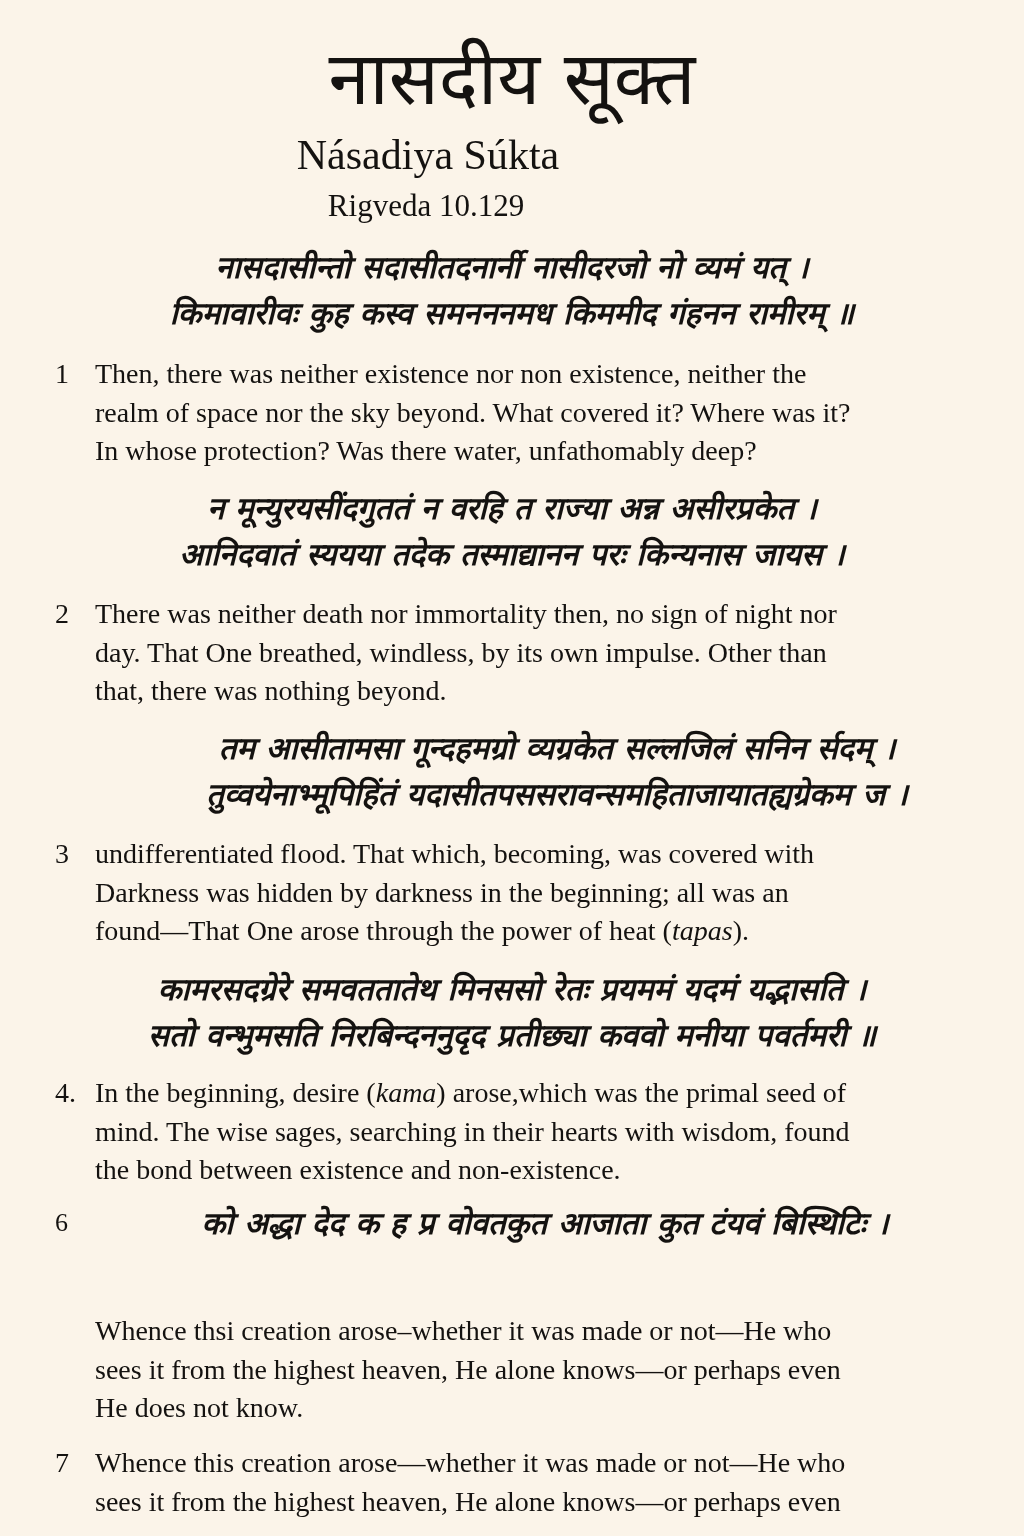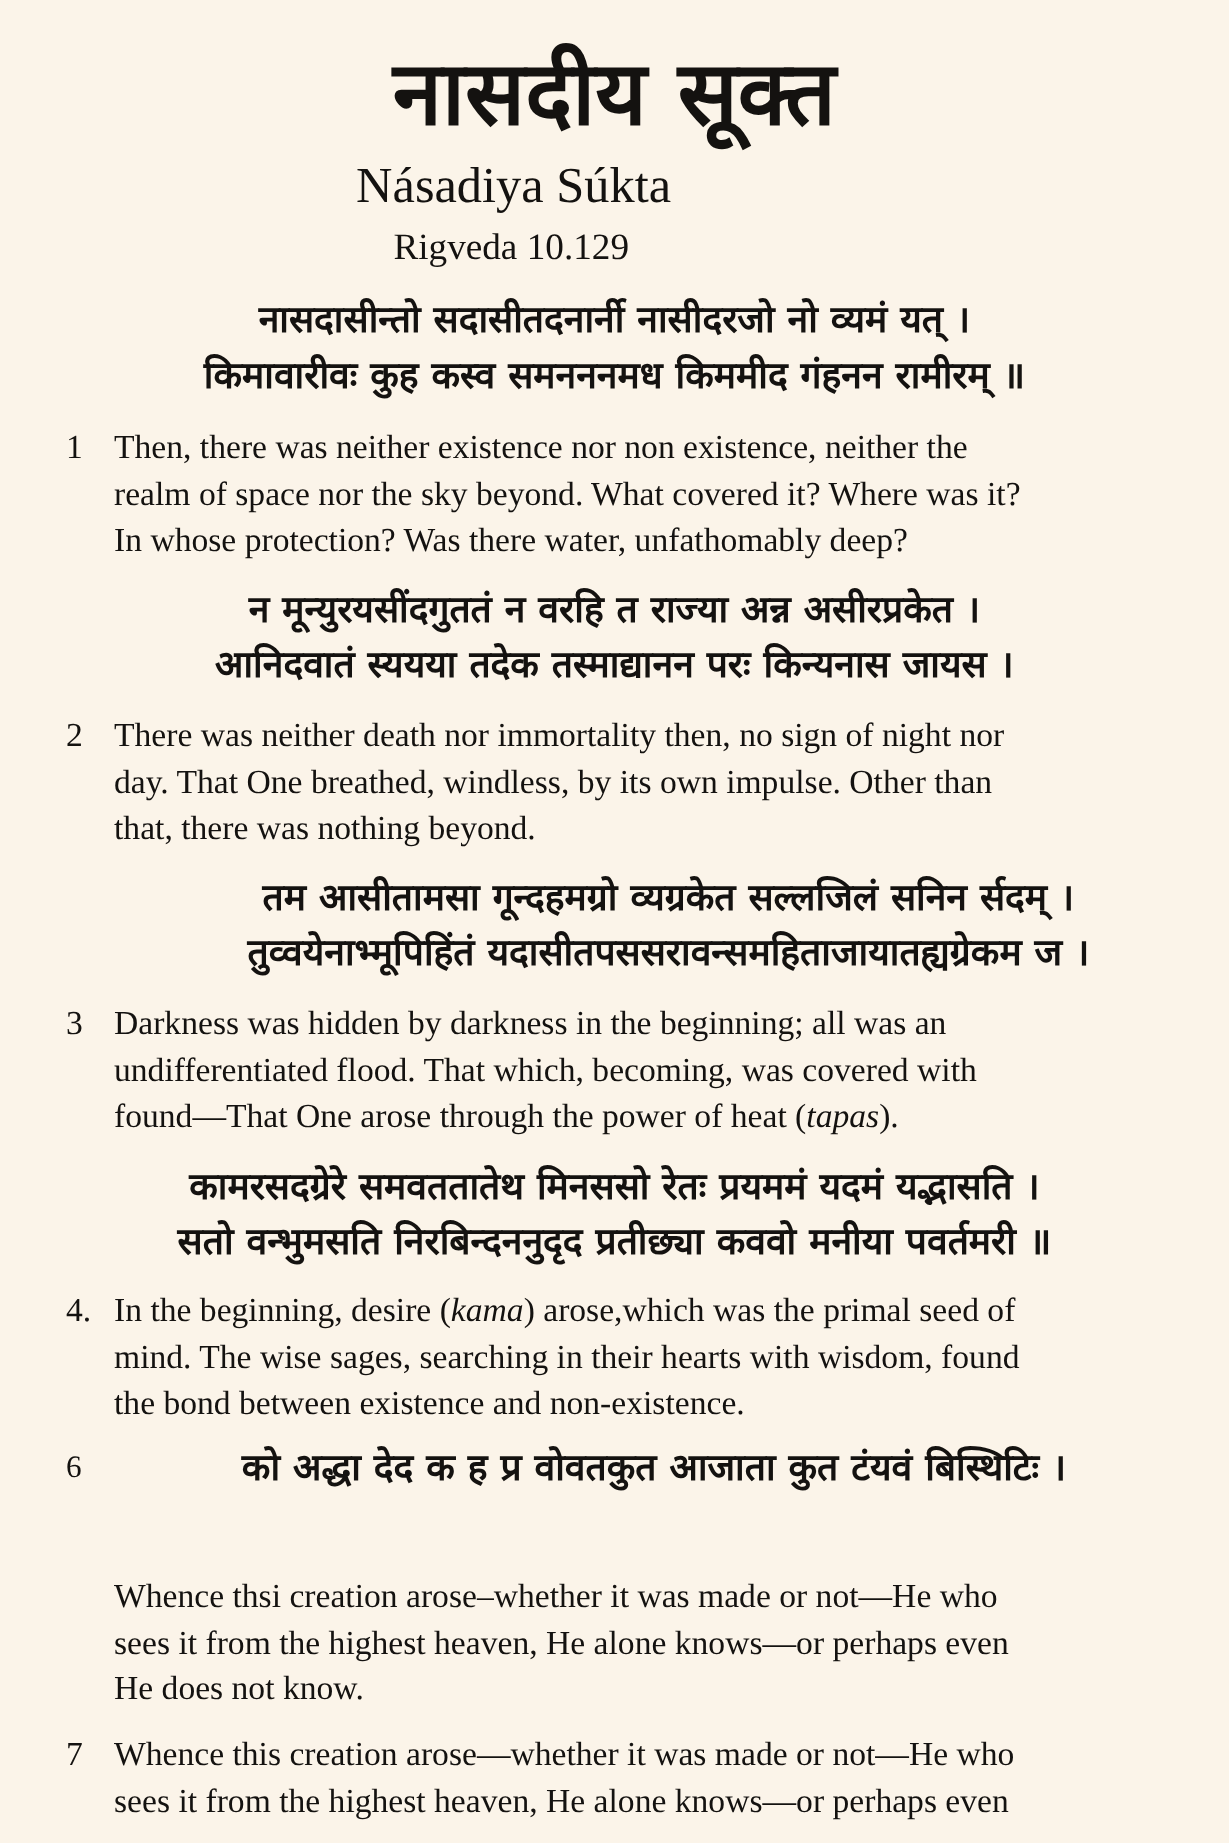--- a/index.html
+++ b/index.html
@@ -21,21 +21,21 @@
       width: 1024px;
       height: 1536px;
     }
     .title-dev {
       position: absolute;
       top: 28px;
       left: 0;
       width: 1024px;
       text-align: center;
       font-family: "DejaVu Sans", sans-serif;
-      font-weight: bold;
+      font-weight: normal;
       font-size: 74px;
       line-height: 100px;
       letter-spacing: 0px;
     }
     .title-latin {
       position: absolute;
       top: 130px;
       left: 0;
       width: 856px;
       text-align: center;
@@ -56,20 +56,21 @@
     .sanskrit {
       position: absolute;
       left: 0;
       width: 1024px;
       text-align: center;
       font-family: "DejaVu Sans", sans-serif;
       font-weight: bold;
       font-size: 31px;
       line-height: 46px;
       white-space: nowrap;
+      font-style: italic;
     }
     .sanskrit .line { display: block; }
     .verse {
       position: absolute;
       left: 55px;
       width: 930px;
       font-family: "Liberation Serif", serif;
       font-size: 28px;
       line-height: 38.5px;
     }
@@ -128,22 +129,22 @@
     </span>
   </div>
 
   <div class="sanskrit" style="top:725px;margin-left:45px;">
     <span class="line">तम आसीतामसा गून्दहमग्रो व्यग्रकेत सल्लजिलं सनिन र्सदम् ।</span>
     <span class="line">तुव्वयेनाभ्मूपिहिंतं यदासीतपससरावन्समहिताजायातह्यग्रेकम ज ।</span>
   </div>
   <div class="verse" style="top:835px;">
     <span class="num">3</span>
     <span class="text">
+      <span class="line">undifferentiated flood. That which, becoming, was covered with</span>
       <span class="line">Darkness was hidden by darkness in the beginning; all was an</span>
-      <span class="line">undifferentiated flood. That which, becoming, was covered with</span>
       <span class="line"><span>found—That One arose through the power of heat (</span><em>tapas</em><span>).</span></span>
     </span>
   </div>
 
   <div class="sanskrit" style="top:966px;">
     <span class="line">कामरसदग्रेरे समवततातेथ मिनससो रेतः प्रयममं यदमं यद्भासति ।</span>
     <span class="line">सतो वन्भुमसति निरबिन्दननुदृद प्रतीछ्या कववो मनीया पवर्तमरी ॥</span>
   </div>
   <div class="verse" style="top:1074px;">
     <span class="num">4.</span>

